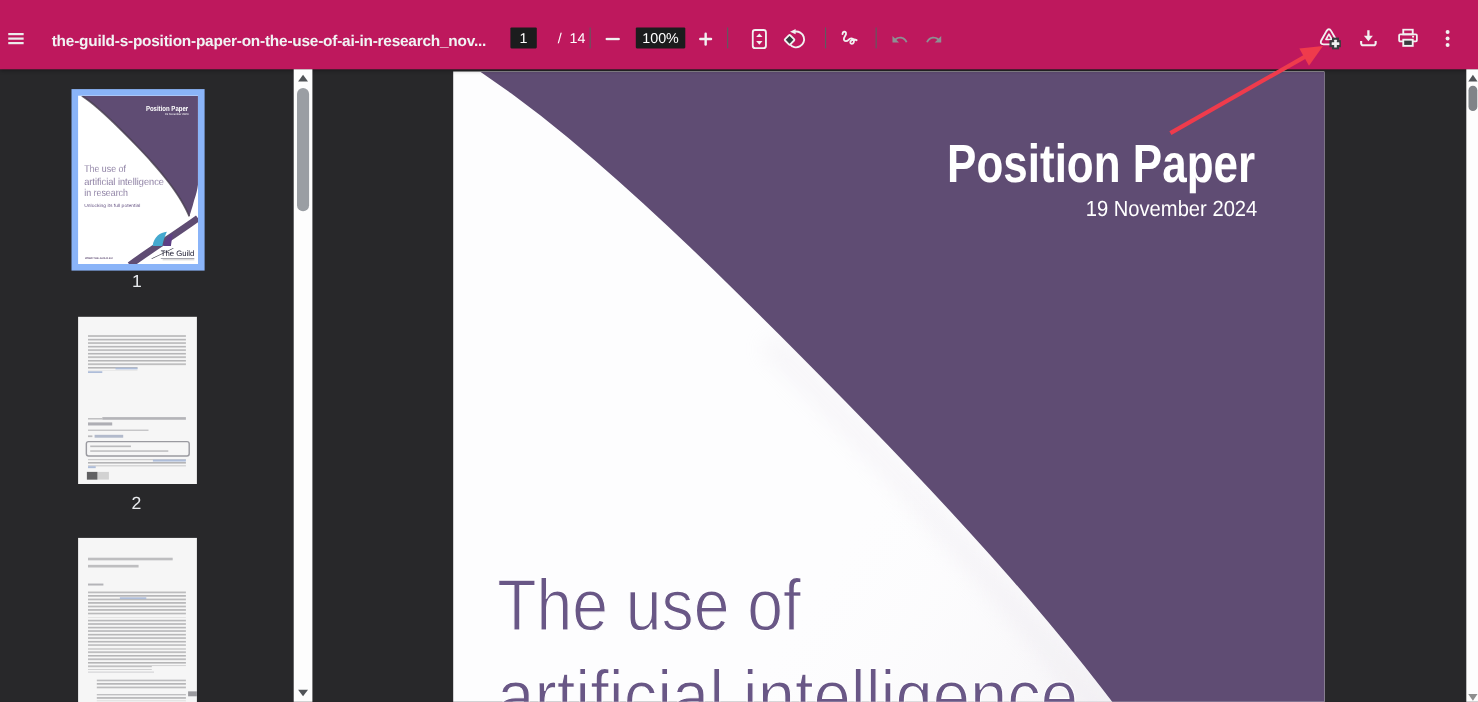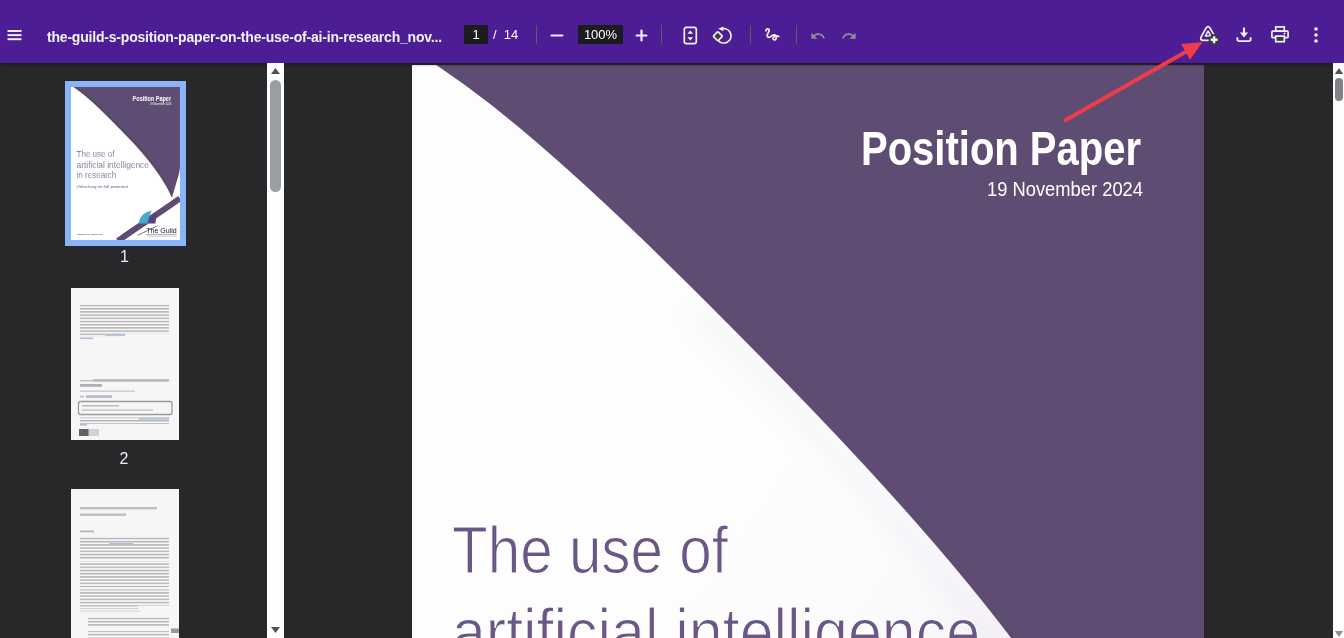--- a/index.html
+++ b/index.html
@@ -1,17 +1,17 @@
 <!DOCTYPE html>
 <html><head><meta charset="utf-8">
 <style>
   html,body{margin:0;padding:0;width:1344px;height:638px;overflow:hidden;background:#28282a;
     font-family:"Liberation Sans",sans-serif;}
   .abs{position:absolute;}
-  #toolbar{position:absolute;left:0;top:0;width:1344px;height:63px;background:#4c1d95;
+  #toolbar{position:absolute;left:0;top:0;width:1344px;height:63px;background:#be185d;
     box-shadow:0 1px 4px rgba(0,0,0,.45);z-index:20;}
   #fname{position:absolute;left:47px;top:0;height:63px;line-height:74px;color:#f1f3f4;
     font-size:14px;font-weight:bold;letter-spacing:-0.2px;white-space:nowrap;}
   .dbox{position:absolute;background:#1b1c1d;color:#fff;font-size:13px;text-align:center;
     top:25px;height:19px;line-height:19px;border-radius:1px;}
   .sep{position:absolute;top:25px;width:1px;height:19px;background:#5c5d60;}
   .wtxt{position:absolute;color:#fff;font-size:13px;top:25px;height:19px;line-height:19px;}
   #page{position:absolute;left:412px;top:65px;width:792px;height:573px;overflow:hidden;background:#fdfdfe;}
   #thumb1f{position:absolute;left:64.5px;top:80.5px;width:121px;height:165px;background:#8ab4f8;}
   #thumb1{position:absolute;left:70.5px;top:86.5px;width:109px;height:153px;overflow:hidden;background:#fff;}
@@ -25,21 +25,21 @@
 <div id="toolbar">
   <svg class="abs" style="left:7px;top:29px" width="16" height="13" viewBox="0 0 16 13">
     <g fill="#eceded">
         <rect x="0.5" y="1" width="14" height="2"></rect>
         <rect x="0.5" y="5.1" width="14" height="2"></rect>
         <rect x="0.5" y="9.2" width="14" height="2"></rect>
       </g>
   </svg>
   <div id="fname">the-guild-s-position-paper-on-the-use-of-ai-in-research_nov...</div>
   <div class="dbox" style="left:464px;width:24px;">1</div>
-  <div class="wtxt" style="left:493px;">/&nbsp;&nbsp;14</div>
+  <div class="wtxt" style="left:507px;">/&nbsp;&nbsp;14</div>
   <div class="sep" style="left:536px;"></div>
   <svg class="abs" style="left:550px;top:34px" width="14" height="3" viewBox="0 0 14 3">
       <rect x="0.5" y="0.4" width="13" height="2.2" rx="1.1" fill="#f1f1f1"></rect>
     </svg>
   <div class="dbox" style="left:578px;width:45px;">100%</div>
   <svg class="abs" style="left:635px;top:29px" width="13" height="13" viewBox="0 0 13 13">
       <g fill="#f1f1f1">
         <rect x="5.4" y="0.5" width="2.2" height="12" rx="1.1"></rect>
         <rect x="0.5" y="5.4" width="12" height="2.2" rx="1.1"></rect>
       </g>

